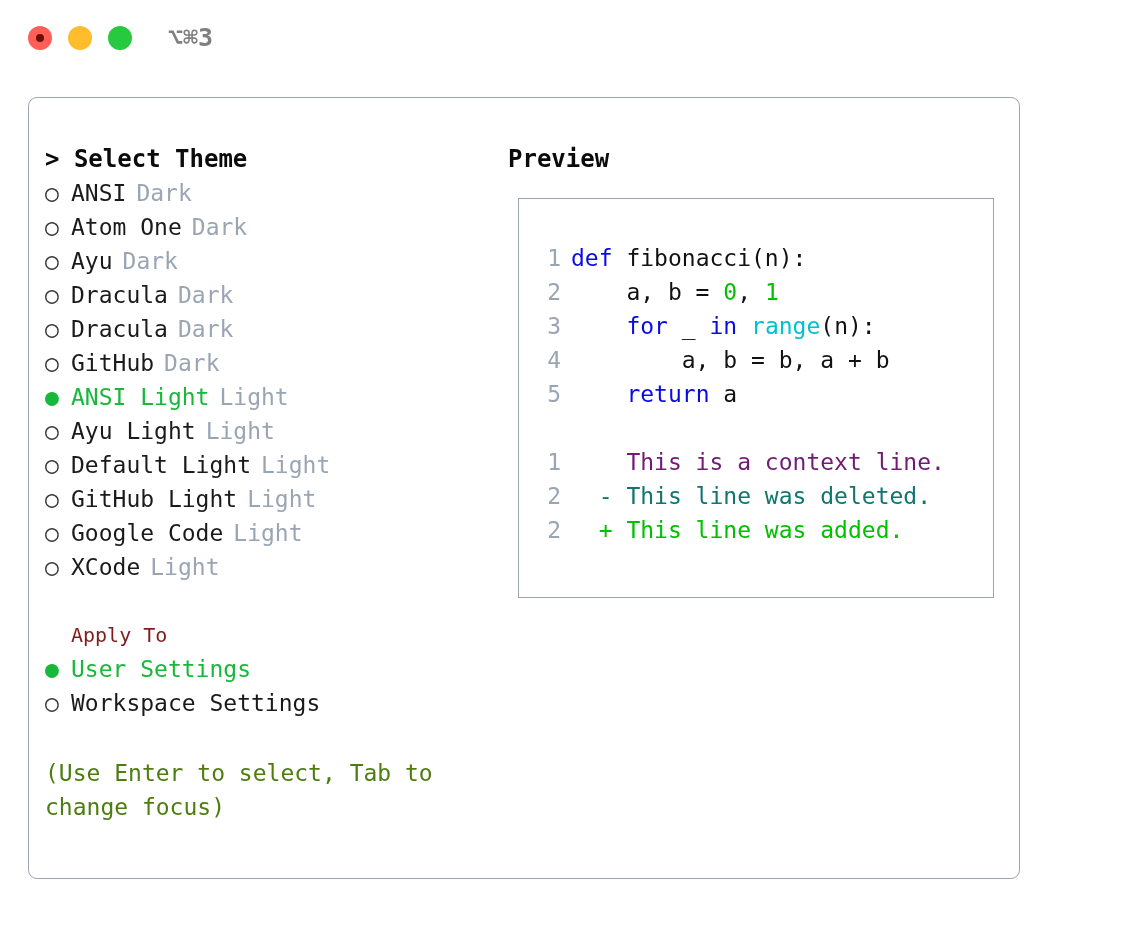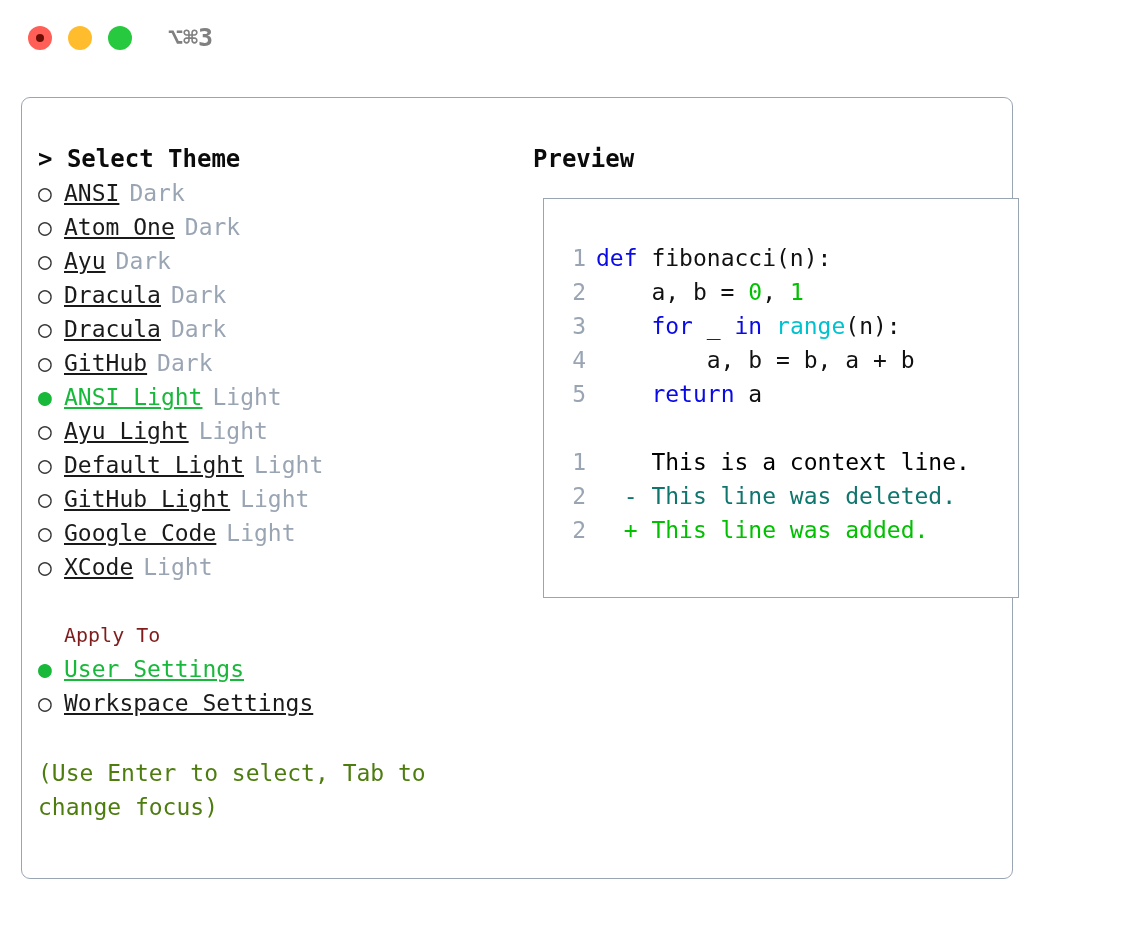--- a/index.html
+++ b/index.html
@@ -57,21 +57,21 @@
     font-weight: bold;
     color: #808080;
     letter-spacing: 0px;
     line-height: 32px;
     white-space: pre;
   }
 
   
   #panel {
     position: absolute;
-    left: 21px;
+    left: 28px;
     top: 97px;
     width: 992px;
     height: 782px;
     border: 1.5px solid #9aa5b4;
     border-radius: 9px;
     box-sizing: border-box;
     background: #ffffff;
   }
 
   
@@ -98,21 +98,21 @@
   }
   .bullet {
     display: inline-block;
     width: 26px;
     flex: 0 0 26px;
     font-size: 23px;
     line-height: 34px;
   }
   .bullet.off { color: #3c3c3c; }
   .bullet.on  { color: #18b83a; }
-  .row-label  { color: #1a1a1a; text-decoration: underline; }
+  .row-label  { color: #1a1a1a; }
   .row-label.selected { color: #18b83a; }
   .row-variant {
     color: #9aa5b4;
     margin-left: 10px;
   }
   .apply-head {
     font-size: 20px;
     color: #7f1d1d;
     line-height: 34px;
     padding-left: 26px;
@@ -127,21 +127,20 @@
     width: 420px;
     white-space: pre-wrap;
   }
 
   
   #preview-column {
     position: absolute;
     left: 479px;
     top: 44px;
     width: 490px;
-    margin-left: 32px;
   }
   #preview-box {
     margin-top: 22px;
     margin-left: 10px;
     width: 476px;
     height: 400px;
     border: 1.5px solid #9aa5b4;
     box-sizing: border-box;
     background: #ffffff;
     position: relative;
@@ -167,21 +166,21 @@
     color: #9aa5b4;
     padding-right: 10px;
     box-sizing: content-box;
   }
   .code-text { white-space: pre; }
   .tok-kw   { color: #0a0ae6; }
   .tok-fn   { color: #00c2cf; text-align: center; }
   .tok-num  { color: #00c000; }
   .tok-id   { color: #111111; }
   .diff-gap { height: 34px; }
-  .diff-ctx { color: #000000; }
+  .diff-ctx { color: #701a75; }
   .diff-del { color: #0f766e; }
   .diff-add { color: #00c000; }
 </style>
 </head>
 <body>
 
 <div id="app-window">
 
   <div id="titlebar">
     <div class="dot red">

